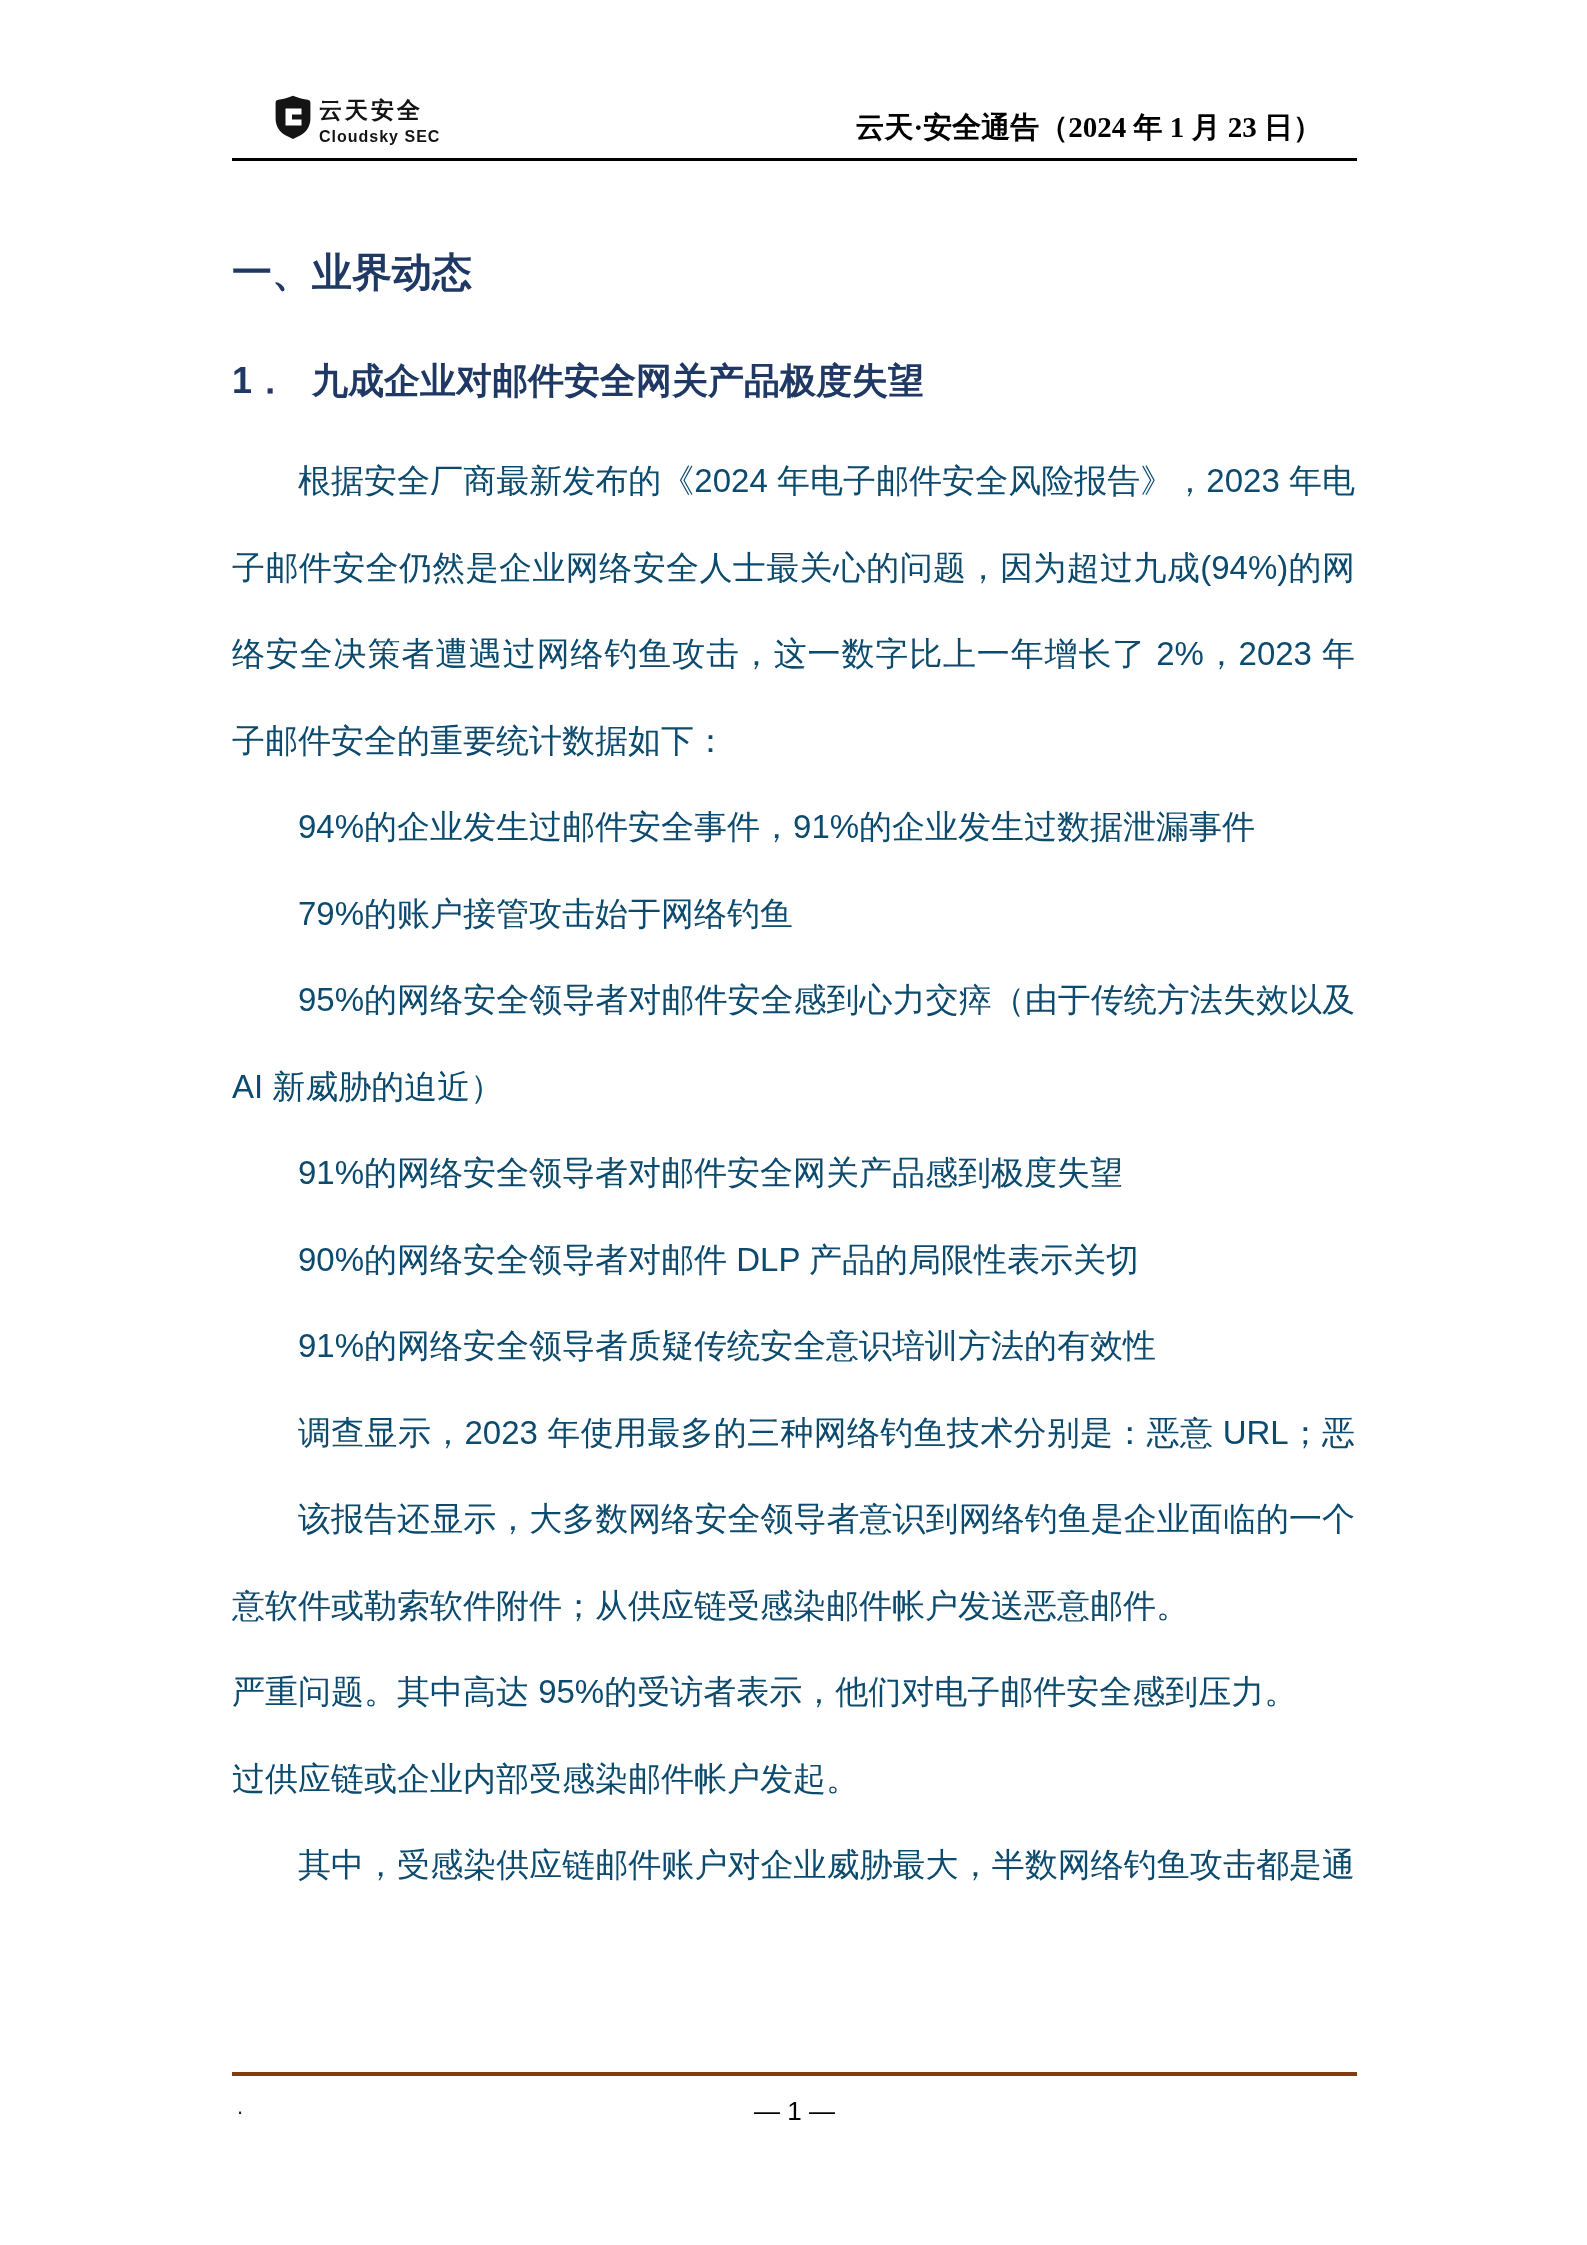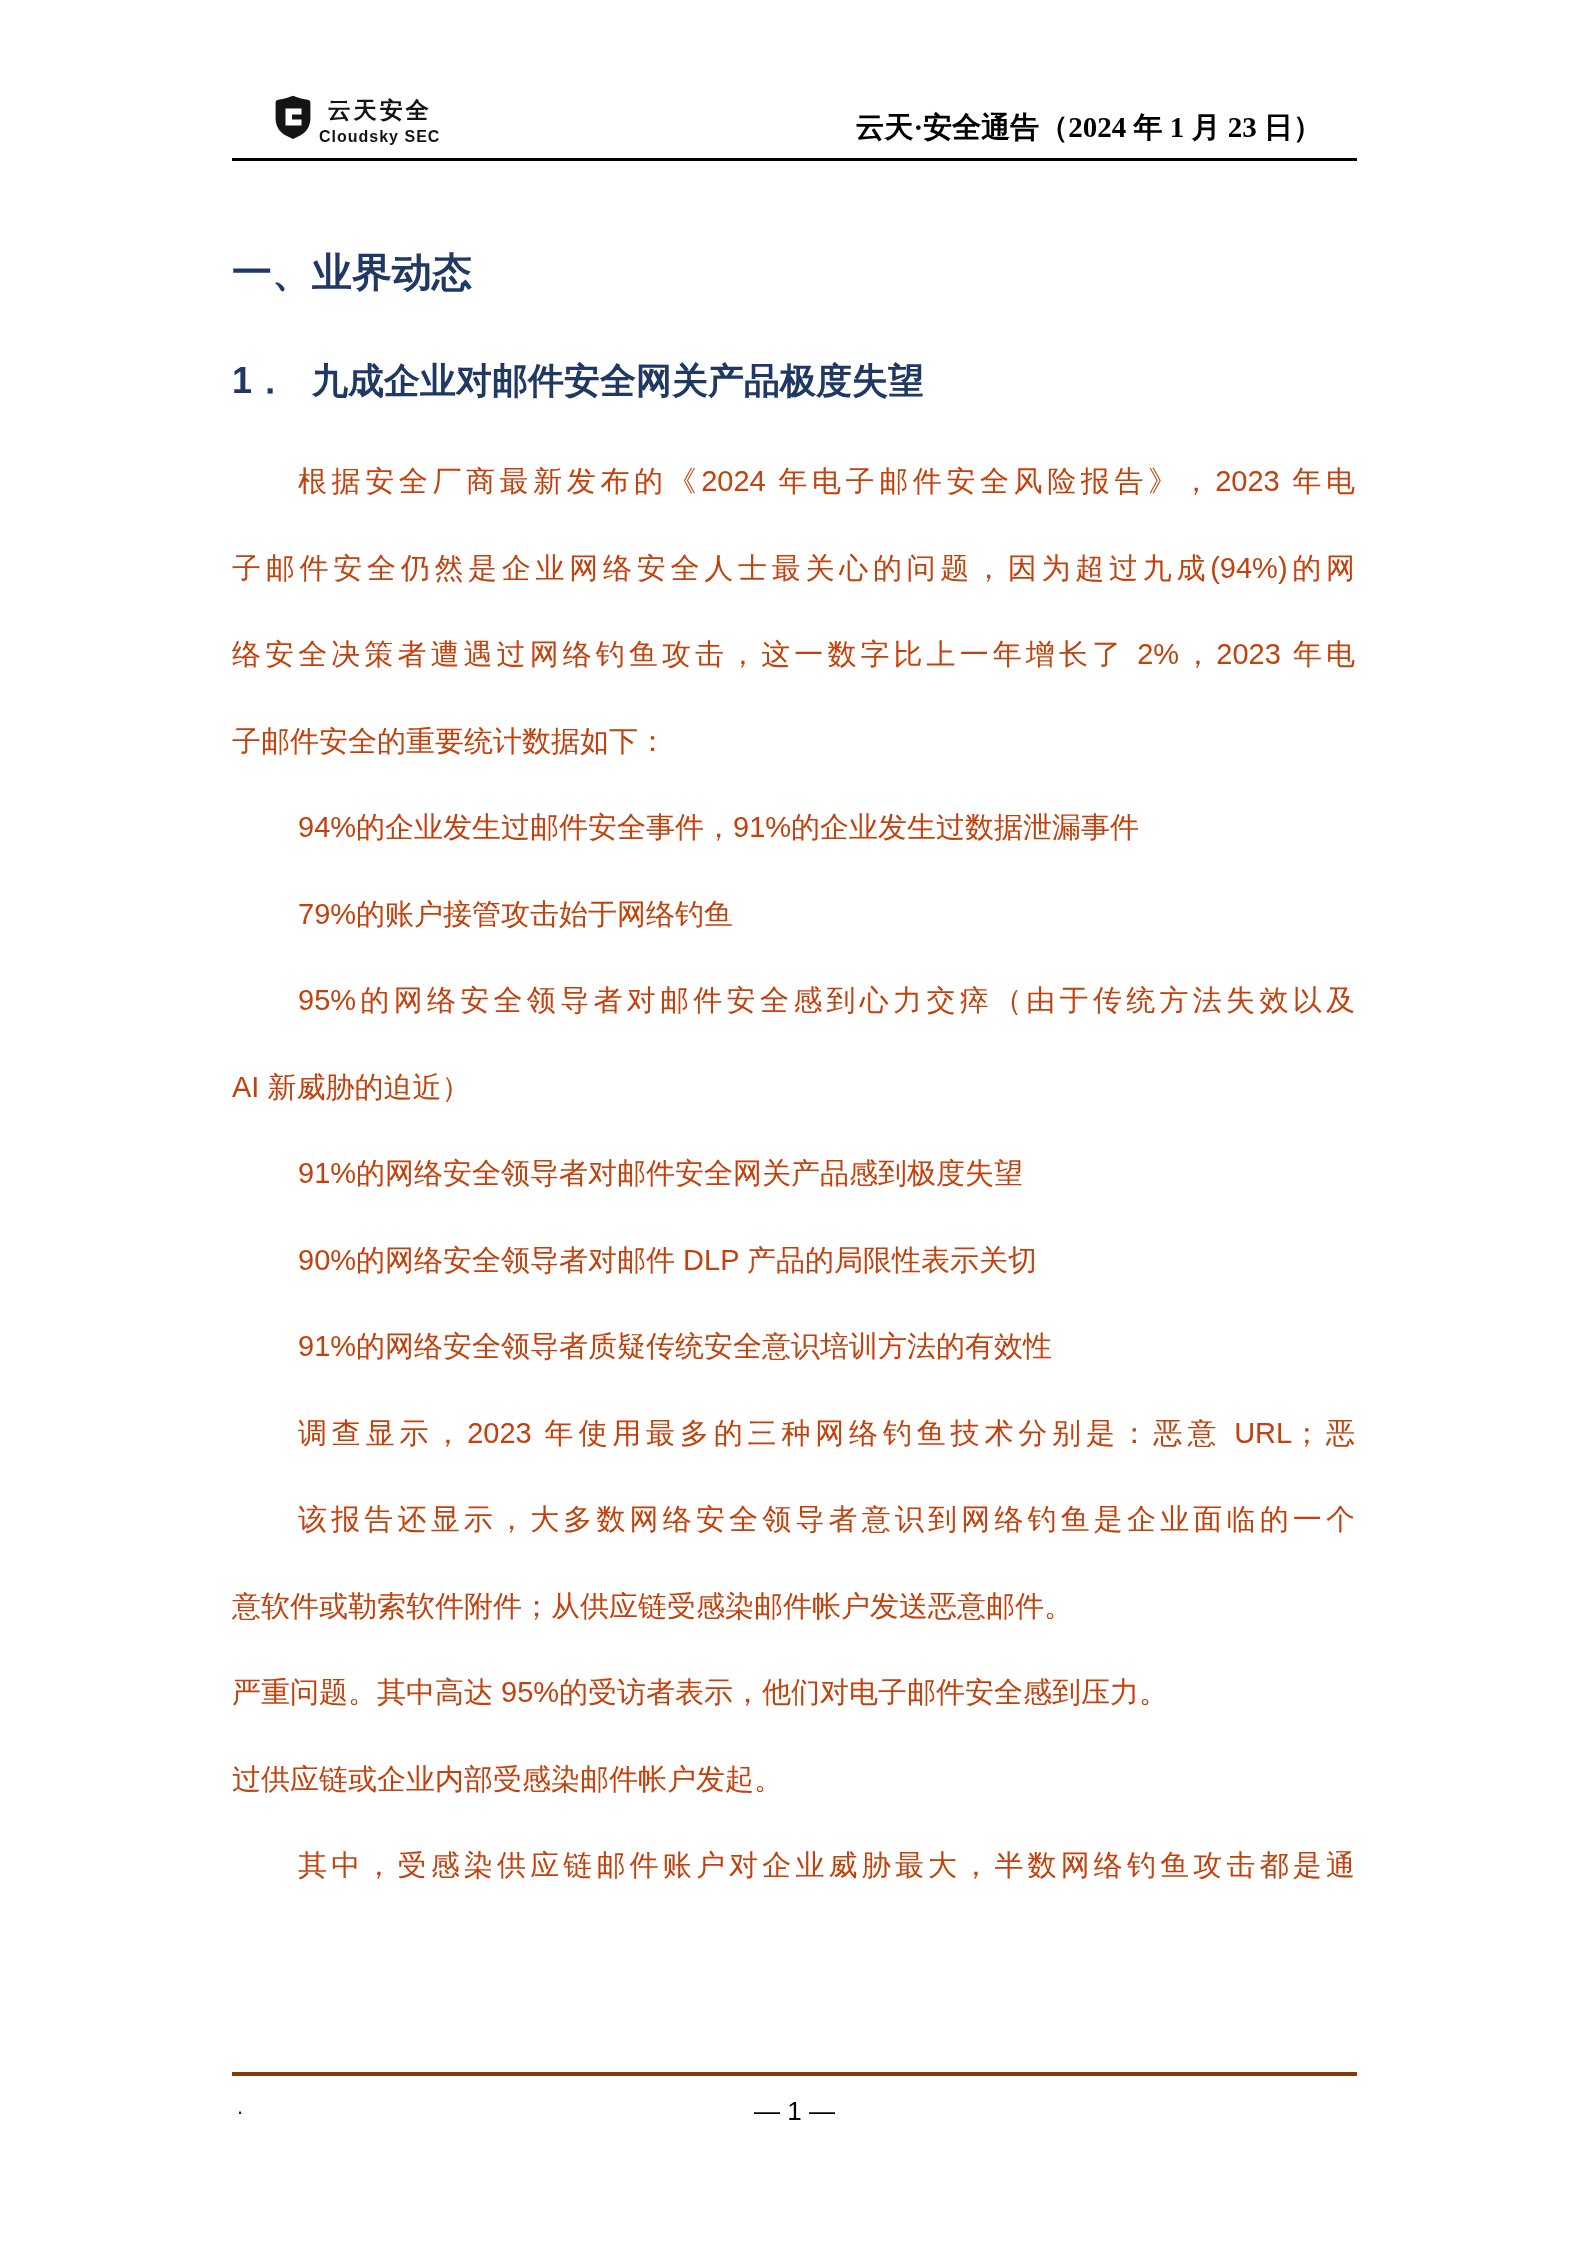--- a/index.html
+++ b/index.html
@@ -8,21 +8,21 @@
     width:1587px;height:2245px;
     background:#ffffff;
     overflow:hidden;
     font-family:"Liberation Sans",sans-serif;
     color:#000;
   }
   
   .logo{position:absolute;left:275px;top:95px;display:flex;align-items:flex-start;}
   .logo-shield{width:36px;height:44px;display:block;}
   .logo-text{margin-left:8px;}
-  .brand-cn{font-size:23px;font-weight:bold;letter-spacing:3px;line-height:1;margin-top:4px;color:#141414;text-align:center;}
+  .brand-cn{font-size:23px;font-weight:bold;letter-spacing:3px;line-height:1;margin-top:4px;color:#141414;}
   .brand-en{font-size:16px;font-weight:bold;letter-spacing:1px;line-height:1;margin-top:7px;color:#141414;}
   .bulletin-title{
     position:absolute;top:110px;right:265px;
     font-family:"Liberation Serif",serif;
     font-size:29px;font-weight:bold;line-height:1.2;color:#000;
     white-space:nowrap;
   }
   .header-rule{position:absolute;left:232px;top:158px;width:1125px;height:3px;background:#000;}
   
   .section-heading{
@@ -30,22 +30,22 @@
     font-size:40px;font-weight:bold;color:#1f3864;line-height:1.1;white-space:nowrap;
   }
   .article-heading{
     position:absolute;left:232px;top:360px;
     font-size:36px;font-weight:bold;color:#1f3864;line-height:1.15;white-space:nowrap;text-align:center;
   }
   .article-heading .num{margin-right:24px;}
   
   .article-body{position:absolute;left:232px;top:438px;width:1123px;}
   .bline{
-    font-size:29px;line-height:86.5px;height:86.5px;
-    color:#c2410c;white-space:nowrap;
+    font-size:33px;line-height:86.5px;height:86.5px;
+    color:#0c4a6e;white-space:nowrap;
   }
   .bline.indent{padding-left:66px;}
   .bline.fill{
     white-space:normal;
     text-align:justify;
     text-align-last:justify;
     overflow:hidden;
   }
   
   .footer-rule{position:absolute;left:232px;top:2072px;width:1125px;height:4px;background:#843c0c;}

